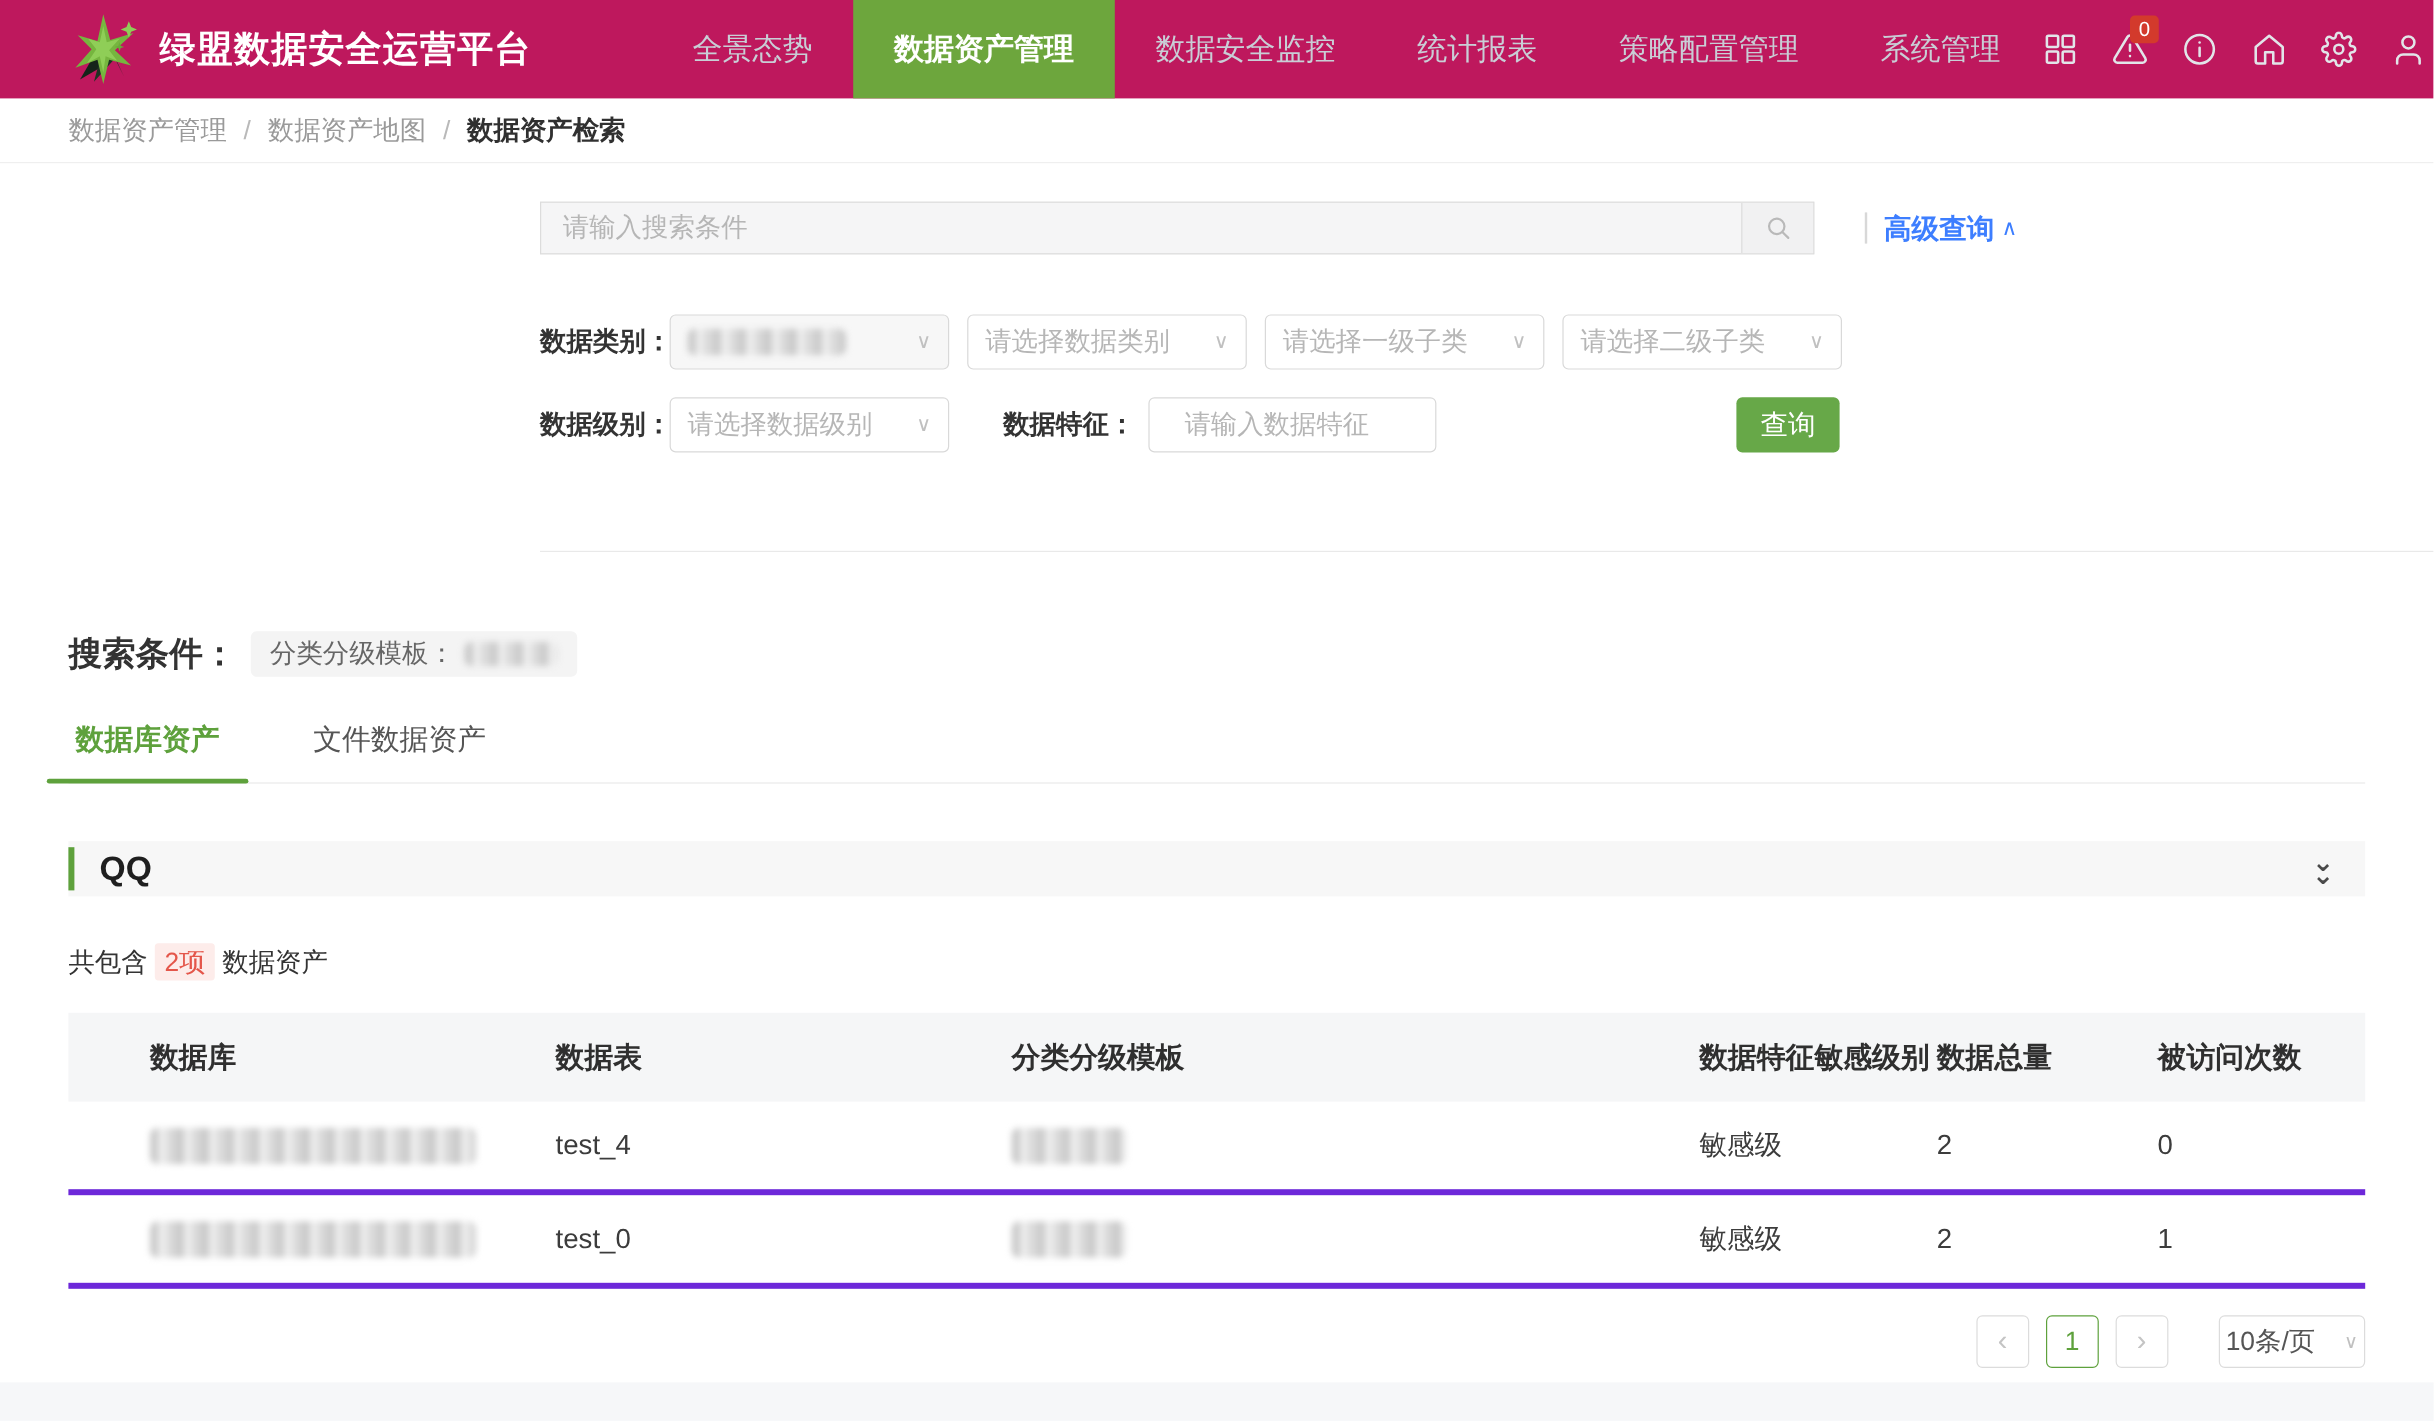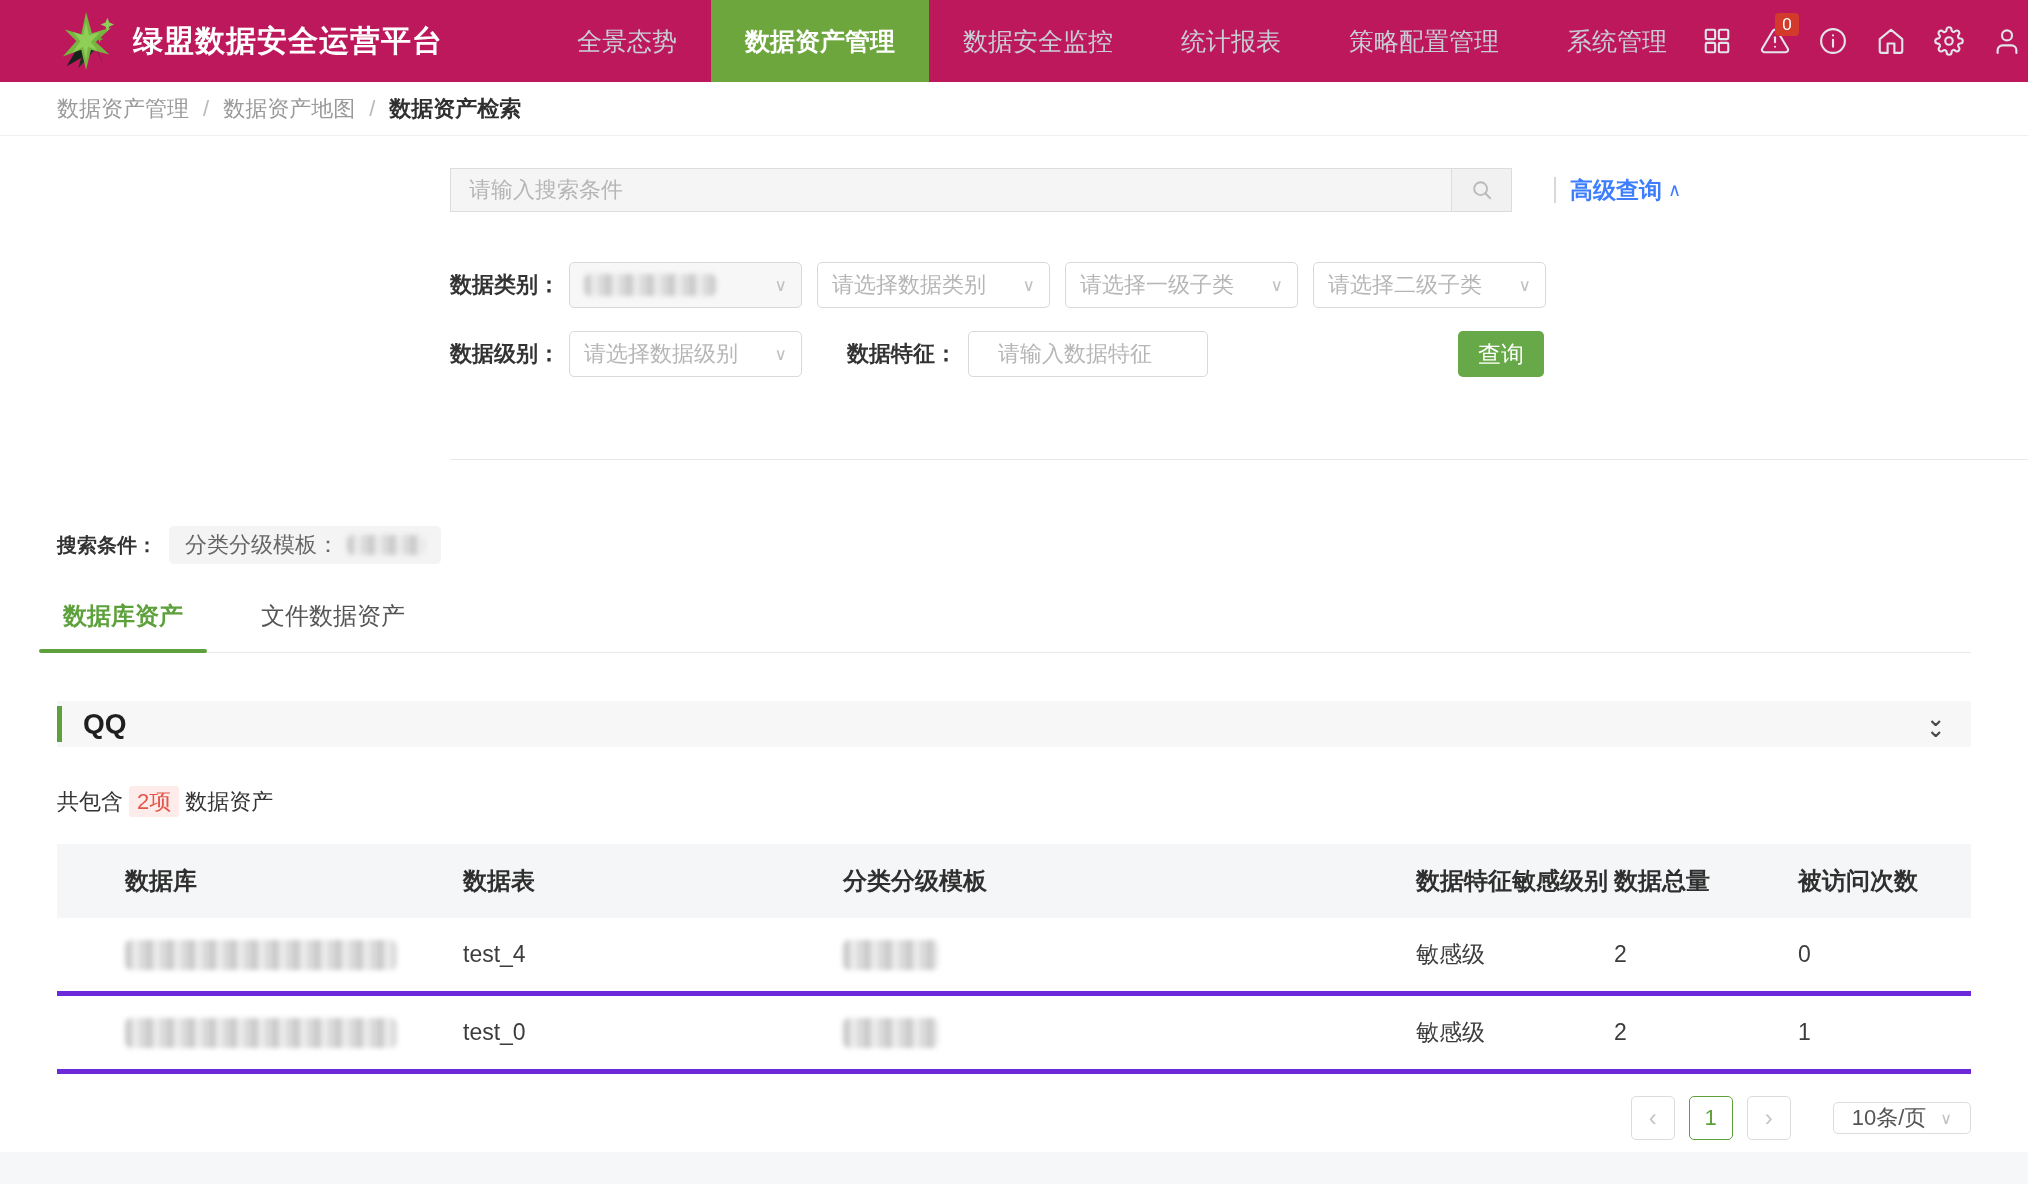--- a/index.html
+++ b/index.html
@@ -33,38 +33,38 @@
     font-family:inherit; }
   .search-box input::placeholder { color:#b6b6b6; }
   .search-btn { width:60px; border-left:1px solid #ddd; background:#f1f1f2; display:flex; align-items:center; justify-content:center; cursor:pointer; }
   .search-btn svg { width:22px; height:22px; stroke:#b9b9b9; stroke-width:2; fill:none; stroke-linecap:round; }
   .adv-sep { width:2px; height:26px; background:#d8d8d8; margin:0 14px 0 42px; }
   .adv-link { color:#3d7eff; font-size:23px; font-weight:600; cursor:pointer; display:flex; align-items:center; gap:6px; white-space:nowrap; }
   .adv-link .caret { font-size:18px; font-weight:400; }
 
   .filter-row { display:flex; align-items:center; margin-top:23px; }
   .filter-row.first { margin-top:50px; }
-  .f-label { width:108px; text-align:right; font-size:22px; font-weight:bold; color:#333; margin-right:11px; white-space:nowrap; }
+  .f-label { width:108px; text-align:right; font-size:22px; font-weight:bold; color:#333; margin-right:0; white-space:nowrap; }
   .f-label2 { font-size:22px; font-weight:bold; color:#333; margin:0 11px 0 30px; white-space:nowrap; }
   .sel { width:233px; height:46px; background:#fff; border:1px solid #d9d9d9; border-radius:5px; display:flex; align-items:center;
     padding:0 14px; margin-right:15px; font-size:22px; color:#b6b6b6; cursor:pointer; justify-content:space-between; }
   .sel .chev { color:#c0c0c0; font-size:17px; }
   .sel.filled { background:#f7f7f7; }
   .f-input { width:240px; height:46px; border:1px solid #d9d9d9; border-radius:5px; padding:0 29px; font-size:22px; color:#333;
     outline:none; font-family:inherit; }
   .f-input::placeholder { color:#b6b6b6; }
   .query-btn { width:86px; height:46px; margin-left:250px; background:#67a848; color:#fff; border:none; border-radius:5px;
     font-size:23px; cursor:pointer; font-family:inherit; }
 
   .section-divider { margin-top:82px; border-top:1px solid #e9e9e9; }
 
   
   .results { padding:0 57px; }
   .cond-row { margin-top:66px; display:flex; align-items:center; }
-  .cond-label { font-size:20px; font-weight:bold; margin-right:12px; white-space:nowrap; }
+  .cond-label { font-size:28px; font-weight:bold; margin-right:12px; white-space:nowrap; }
   .cond-tag { background:#f4f4f4; border-radius:5px; height:38px; display:flex; align-items:center; padding:0 16px; font-size:22px; color:#666; gap:8px; }
 
   .tabs { margin-top:36px; display:flex; gap:66px; border-bottom:1px solid #eaeaea; }
   .tab { font-size:24px; color:#555; padding:0 6px 20px 6px; cursor:pointer; position:relative; }
   .tab.active { color:#5ea13c; font-weight:bold; }
   .tab.active::after { content:""; position:absolute; left:-18px; right:-18px; bottom:-1px; height:4px; background:#5ea13c; border-radius:2px; }
 
   .group-bar { margin-top:48px; height:46px; background:#f7f7f7; display:flex; align-items:center; position:relative; padding:0 26px 0 26px; }
   .group-bar::before { content:""; position:absolute; left:0; top:5px; bottom:5px; width:5px; background:#5ea13c; }
   .group-title { font-size:28px; font-weight:bold; color:#1f1f1f; }
@@ -85,22 +85,22 @@
   .redact-db { width:272px; height:30px; }
   .redact-tpl { width:96px; height:30px; }
   .redact-sel { width:132px; height:22px; }
   .redact-tag { width:78px; height:20px; }
 
   
   .pagination { margin-top:22px; display:flex; justify-content:flex-end; align-items:center; gap:14px; }
   .pg-btn { width:44px; height:44px; border:1px solid #dcdcdc; border-radius:5px; background:#fff; display:flex; align-items:center;
     justify-content:center; font-size:24px; color:#c4c4c4; cursor:pointer; }
   .pg-btn.current { border-color:#5ea13c; color:#5ea13c; font-size:22px; }
-  .pg-size { height:32px; border:1px solid #dcdcdc; border-radius:5px; background:#fff; display:flex; align-items:center; gap:14px;
-    padding:0 18px; font-size:22px; color:#555; cursor:pointer; margin-left:28px; }
+  .pg-size { height:44px; border:1px solid #dcdcdc; border-radius:5px; background:#fff; display:flex; align-items:center; gap:24px;
+    padding:0 5px; font-size:22px; color:#555; cursor:pointer; margin-left:28px; }
   .pg-size .chev { color:#c0c0c0; font-size:16px; }
 
   .footer-strip { position:absolute; left:0; bottom:0; width:100%; height:32px; background:#f6f7f9; }
 </style>
 </head>
 <body>
 
 <div class="navbar">
   <svg class="logo" viewBox="0 0 64 64">
     <polygon points="24,34 10,58 34,44" fill="#15241a"></polygon>

